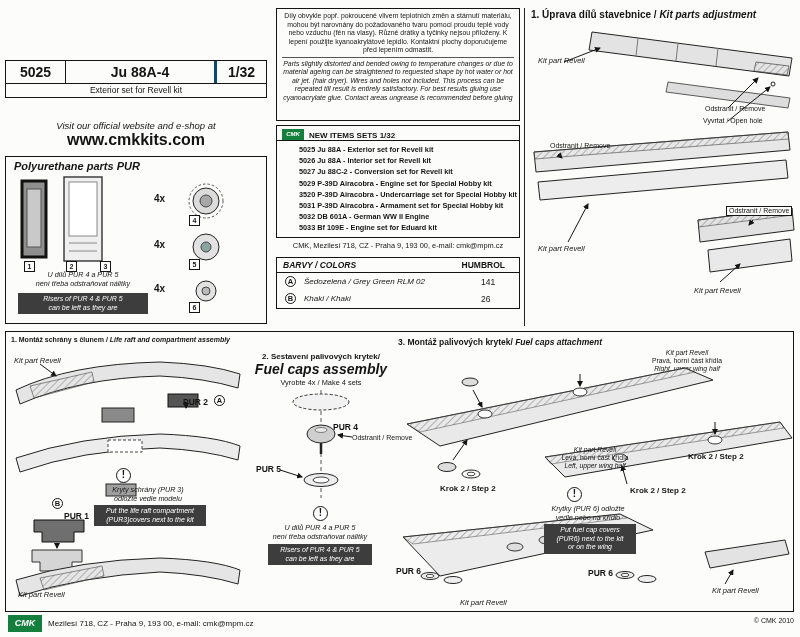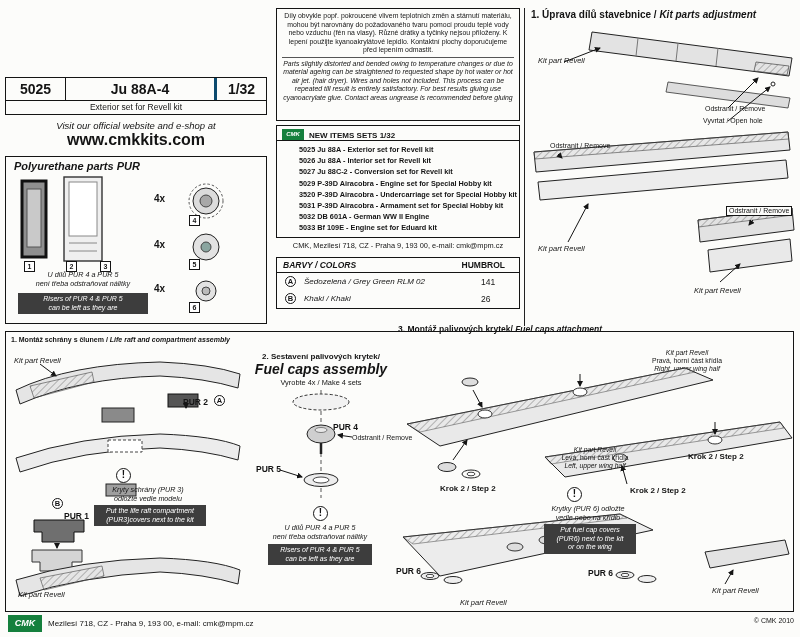--- a/index.html
+++ b/index.html
@@ -26,21 +26,21 @@
   .boxed-lbl { border:1px solid #141414; padding:0 2px; background:#fcfcfa; }
   .ni-item { font-size:7.3px; font-weight:bold; line-height:11.2px; white-space:nowrap; }
   .logo-mini { background:#15803d; color:#fff; font-weight:bold; font-style:italic; text-align:center; }
   svg { display:block; }
 </style>
 </head>
 <body>
 
 <div id="sheet">
 
-  <div class="abs box" style="left:5px;top:77px;width:262px;height:38px;">
+  <div class="abs box" style="left:5px;top:60px;width:262px;height:38px;">
     <div style="display:flex;height:23px;border-bottom:1px solid #141414;">
       <div class="hcell" style="width:60px;border-right:1px solid #141414;">5025</div>
       <div class="hcell" style="flex:1;">Ju 88A-4</div>
       <div class="hcell" style="width:52px;border-left:3px solid #0c4a6e;">1/32</div>
     </div>
     <div style="font-size:8.5px;text-align:center;line-height:12px;">Exterior set for Revell kit</div>
   </div>
 
   <div class="abs b ctr" style="left:5px;top:131px;width:262px;font-size:16px;">www.cmkkits.com</div>
   <div class="abs it ctr" style="left:5px;top:120px;width:262px;font-size:9.5px;">Visit our official website and e-shop at</div>
@@ -261,21 +261,21 @@
   <div class="abs warn" style="left:313px;top:506px;">!</div>
   <div class="abs note" style="left:260px;top:524px;width:120px;">
     <div>U dílů PUR 4 a PUR 5</div>
     <div>není třeba odstraňovat nálitky</div>
   </div>
   <div class="abs inv" style="left:268px;top:544px;width:104px;">
     <div>Risers of PUR 4 &amp; PUR 5</div>
     <div>can be left as they are</div>
   </div>
 
-  <div class="abs nw" style="left:398px;top:324px;font-size:8.5px;font-weight:bold;">
+  <div class="abs nw" style="left:398px;top:337px;font-size:8.5px;font-weight:bold;">
     <span>3. Montáž palivových krytek/ </span><span class="it">Fuel caps attachment</span>
   </div>
 
   <div class="abs ctr lbl-s" style="left:622px;top:349px;width:130px;">
     <div class="it">Kit part Revell</div>
     <div>Pravá, horní část křídla</div>
     <div class="it">Right, upper wing half</div>
   </div>
 
   <svg class="abs" style="left:395px;top:362px;" width="398" height="248" viewBox="0 0 398 248">

